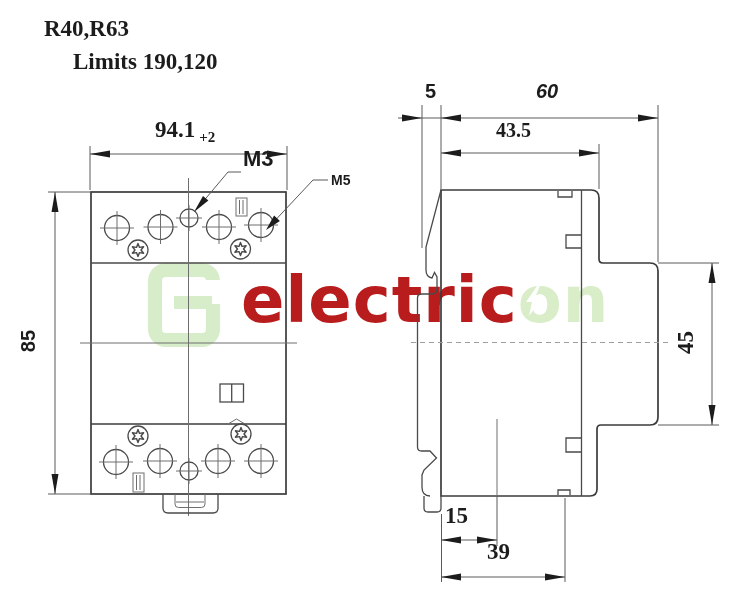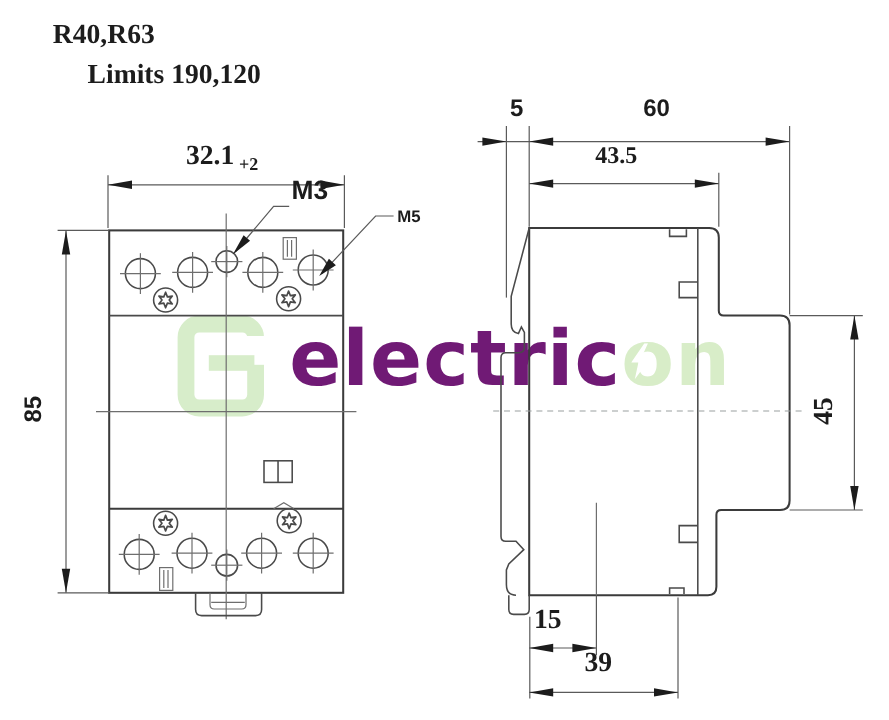--- a/index.html
+++ b/index.html
@@ -5,38 +5,38 @@
   html,body{margin:0;padding:0;background:#ffffff;}
   .stage{position:relative;width:741px;height:600px;background:#ffffff;overflow:hidden;
          font-family:"Liberation Sans", sans-serif;}
   
   .wm-layer{position:absolute;inset:0;z-index:1;}
   .line-art{position:absolute;left:0;top:0;z-index:2;}
   .labels{position:absolute;inset:0;z-index:3;}
   
   .wm-text{position:absolute;left:241px;top:268px;font-family:"DejaVu Sans", sans-serif;
            font-weight:bold;font-size:64px;line-height:1;letter-spacing:1px;white-space:nowrap;}
-  .wm-gray{color:#701a75;}
+  .wm-gray{color:#b91c1c;}
   .wm-green{color:#d8edc8;position:relative;display:inline-block;}
   .wm-bolt{position:absolute;left:8px;top:18px;}
   .wm-logo{position:absolute;left:146px;top:262px;}
   
   .lbl{position:absolute;color:#1c1c1c;white-space:nowrap;line-height:1;}
   .serif{font-family:"Liberation Serif", serif;font-weight:bold;font-size:23px;}
   .sans{font-family:"Liberation Sans", sans-serif;font-weight:bold;font-size:20px;}
   .tol{font-size:15px;vertical-align:-5px;margin-left:4px;font-weight:bold;}
   .rot{transform:rotate(-90deg);transform-origin:50% 50%;}
   .t-model{left:44px;top:17px;}
   .t-limits{left:45px;top:50px;margin-left:28px;}
   .d-width{left:155px;top:118px;}
   .d-m3{left:243px;top:148px;font-size:22px;}
   .d-m5{left:331px;top:173px;font-size:14px;}
   .d-85{left:17px;top:331px;}
   .d-5{left:425px;top:81px;}
-  .d-60{left:536px;top:81px;}
+  .d-60{left:536px;top:81px;font-style:italic;}
   .d-435{left:496px;top:120px;font-family:Liberation Serif, serif;}
   .d-45{left:674px;top:331px;}
   .d-15{left:445px;top:504px;}
   .d-34{left:487px;top:540px;}
   
   .thick{stroke:#3b3b3b;stroke-width:1.7;fill:none;}
   .med{stroke:#4a4a4a;stroke-width:1.3;fill:none;}
   .thin{stroke:#6e6e6e;stroke-width:1;fill:none;}
   .dim{stroke:#5a5a5a;stroke-width:1;fill:none;}
   .cl{stroke:#9aa0a0;stroke-width:1;fill:none;stroke-dasharray:5 4;}
@@ -189,21 +189,21 @@
       <polygon points="441,577 461,573.5 461,580.5" class="arr"></polygon>
       <polygon points="565,577 545,573.5 545,580.5" class="arr"></polygon>
     </g>
   </svg>
 
   <div class="labels">
     <div class="lbl serif t-model">R40,R63</div>
     <div class="lbl serif t-limits">Limits 190,120</div>
 
     <div class="lbl serif d-width">
-      <span>32.1</span><span class="tol">+2</span>
+      <span>94.1</span><span class="tol">+2</span>
     </div>
     <div class="lbl sans d-m3">M3</div>
     <div class="lbl sans d-m5">M5</div>
     <div class="lbl sans rot d-85">85</div>
 
     <div class="lbl sans d-5">5</div>
     <div class="lbl sans d-60">60</div>
     <div class="lbl sans d-435">43.5</div>
     <div class="lbl serif rot d-45">45</div>
     <div class="lbl serif d-15">15</div>

